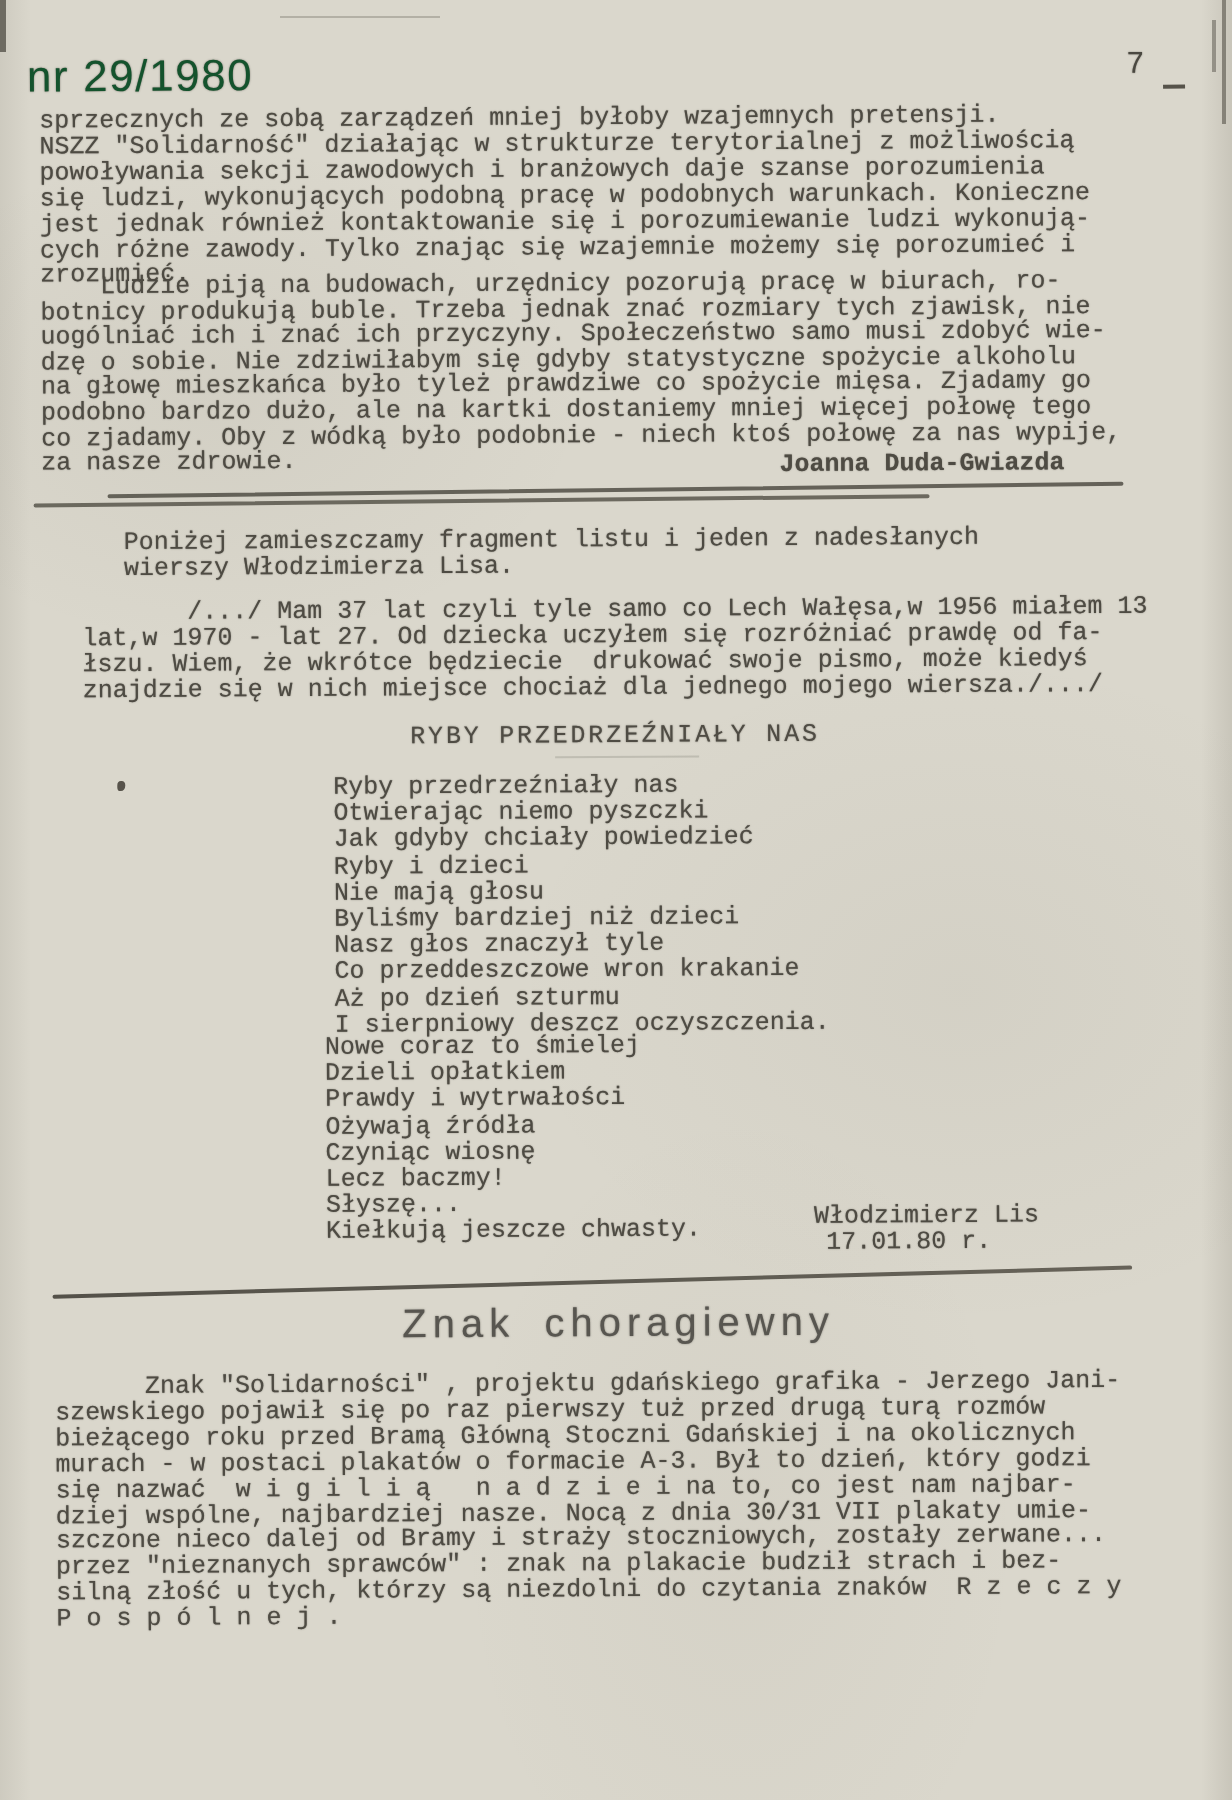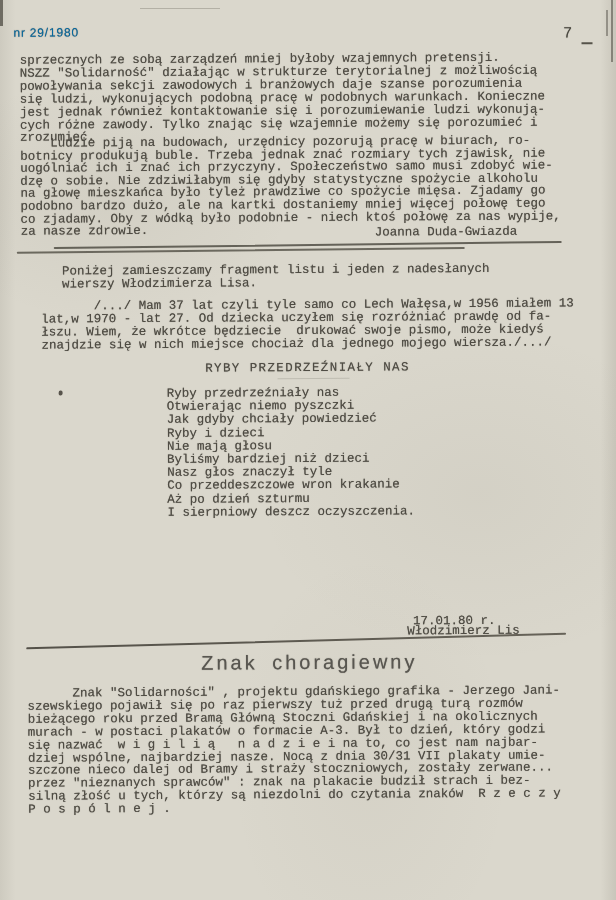--- a/index.html
+++ b/index.html
@@ -20,21 +20,21 @@
   .content{position:absolute;inset:0;transform:rotate(-0.35deg);transform-origin:50% 50%;}
   .mono{
     position:absolute;
     font-family:"Liberation Mono","DejaVu Sans Mono",monospace;
     font-size:12.5px;line-height:12.9px;white-space:pre;
     color:#4e4b43;text-shadow:0 0 0.7px rgba(62,58,50,0.65);
   }
   .poem{line-height:13.2px;}
   .issue{
     position:absolute;left:16px;top:24px;
-    font-size:12px;letter-spacing:0.8px;color:#0369a1;
+    font-size:22px;letter-spacing:0.8px;color:#14532d;
     text-shadow:0 0 0.9px rgba(60,57,48,0.7);
   }
   .pagenum{
     position:absolute;left:566px;top:25px;
     font-size:15px;color:#4a4840;text-shadow:0 0 0.8px rgba(60,57,48,0.6);
   }
   .pagenum-dash{position:absolute;left:584px;top:44px;width:11px;height:2px;background:#56534a;}
   .rule{position:absolute;background:#504d44;height:1.6px;border-radius:1px;}
   .rule-a{left:55px;top:244px;width:508px;transform:rotate(-0.35deg);opacity:.85;}
   .rule-b{left:18px;top:249px;width:448px;transform:rotate(-0.25deg);opacity:.8;}
@@ -84,21 +84,21 @@
 
   <div class="mono" style="left:22px;top:136px;line-height:12.6px;">    Ludzie piją na budowach, urzędnicy pozorują pracę w biurach, ro-
 botnicy produkują buble. Trzeba jednak znać rozmiary tych zjawisk, nie
 uogólniać ich i znać ich przyczyny. Społeczeństwo samo musi zdobyć wie-
 dzę o sobie. Nie zdziwiłabym się gdyby statystyczne spożycie alkoholu
 na głowę mieszkańca było tyleż prawdziwe co spożycie mięsa. Zjadamy go
 podobno bardzo dużo, ale na kartki dostaniemy mniej więcej połowę tego
 co zjadamy. Oby z wódką było podobnie - niech ktoś połowę za nas wypije,
 za nasze zdrowie.</div>
 
-  <div class="mono" style="left:376px;top:227px;">Joanna Duda-Gwiazda</div>
+  <div class="mono" style="left:391px;top:227px;font-weight:bold;">Joanna Duda-Gwiazda</div>
 
   <div class="rule rule-a"></div>
   <div class="rule rule-b"></div>
 
   <div class="mono" style="left:63px;top:264px;">Poniżej zamieszczamy fragment listu i jeden z nadesłanych
 wierszy Włodzimierza Lisa.</div>
 
   <div class="mono" style="left:42px;top:299px;">       /.../ Mam 37 lat czyli tyle samo co Lech Wałęsa,w 1956 miałem 13
 lat,w 1970 - lat 27. Od dziecka uczyłem się rozróżniać prawdę od fa-
 łszu. Wiem, że wkrótce będziecie  drukować swoje pismo, może kiedyś
@@ -113,22 +113,30 @@
 Otwierając niemo pyszczki
 Jak gdyby chciały powiedzieć
 Ryby i dzieci
 Nie mają głosu
 Byliśmy bardziej niż dzieci
 Nasz głos znaczył tyle
 Co przeddeszczowe wron krakanie
 Aż po dzień szturmu
 I sierpniowy deszcz oczyszczenia.</div>
 
+  <div class="mono poem" style="left:162px;top:517px;">Nowe coraz to śmielej
+Dzieli opłatkiem
+Prawdy i wytrwałości
+Ożywają źródła
+Czyniąc wiosnę
+Lecz baczmy!
+Słyszę...
+Kiełkują jeszcze chwasty.</div>
 
-  <div class="mono" style="left:406px;top:603px;margin-top:23px;">Włodzimierz Lis</div>
+  <div class="mono" style="left:406px;top:603px;">Włodzimierz Lis</div>
   <div class="mono" style="left:412px;top:616px;">17.01.80 r.</div>
 
   <div class="rule rule-c"></div>
 
   <div class="heading2">Znak choragiewny</div>
 
   <div class="mono" style="left:26px;top:686px;">      Znak "Solidarności" , projektu gdańskiego grafika - Jerzego Jani-
 szewskiego pojawił się po raz pierwszy tuż przed drugą turą rozmów
 bieżącego roku przed Bramą Główną Stoczni Gdańskiej i na okolicznych
 murach - w postaci plakatów o formacie A-3. Był to dzień, który godzi

